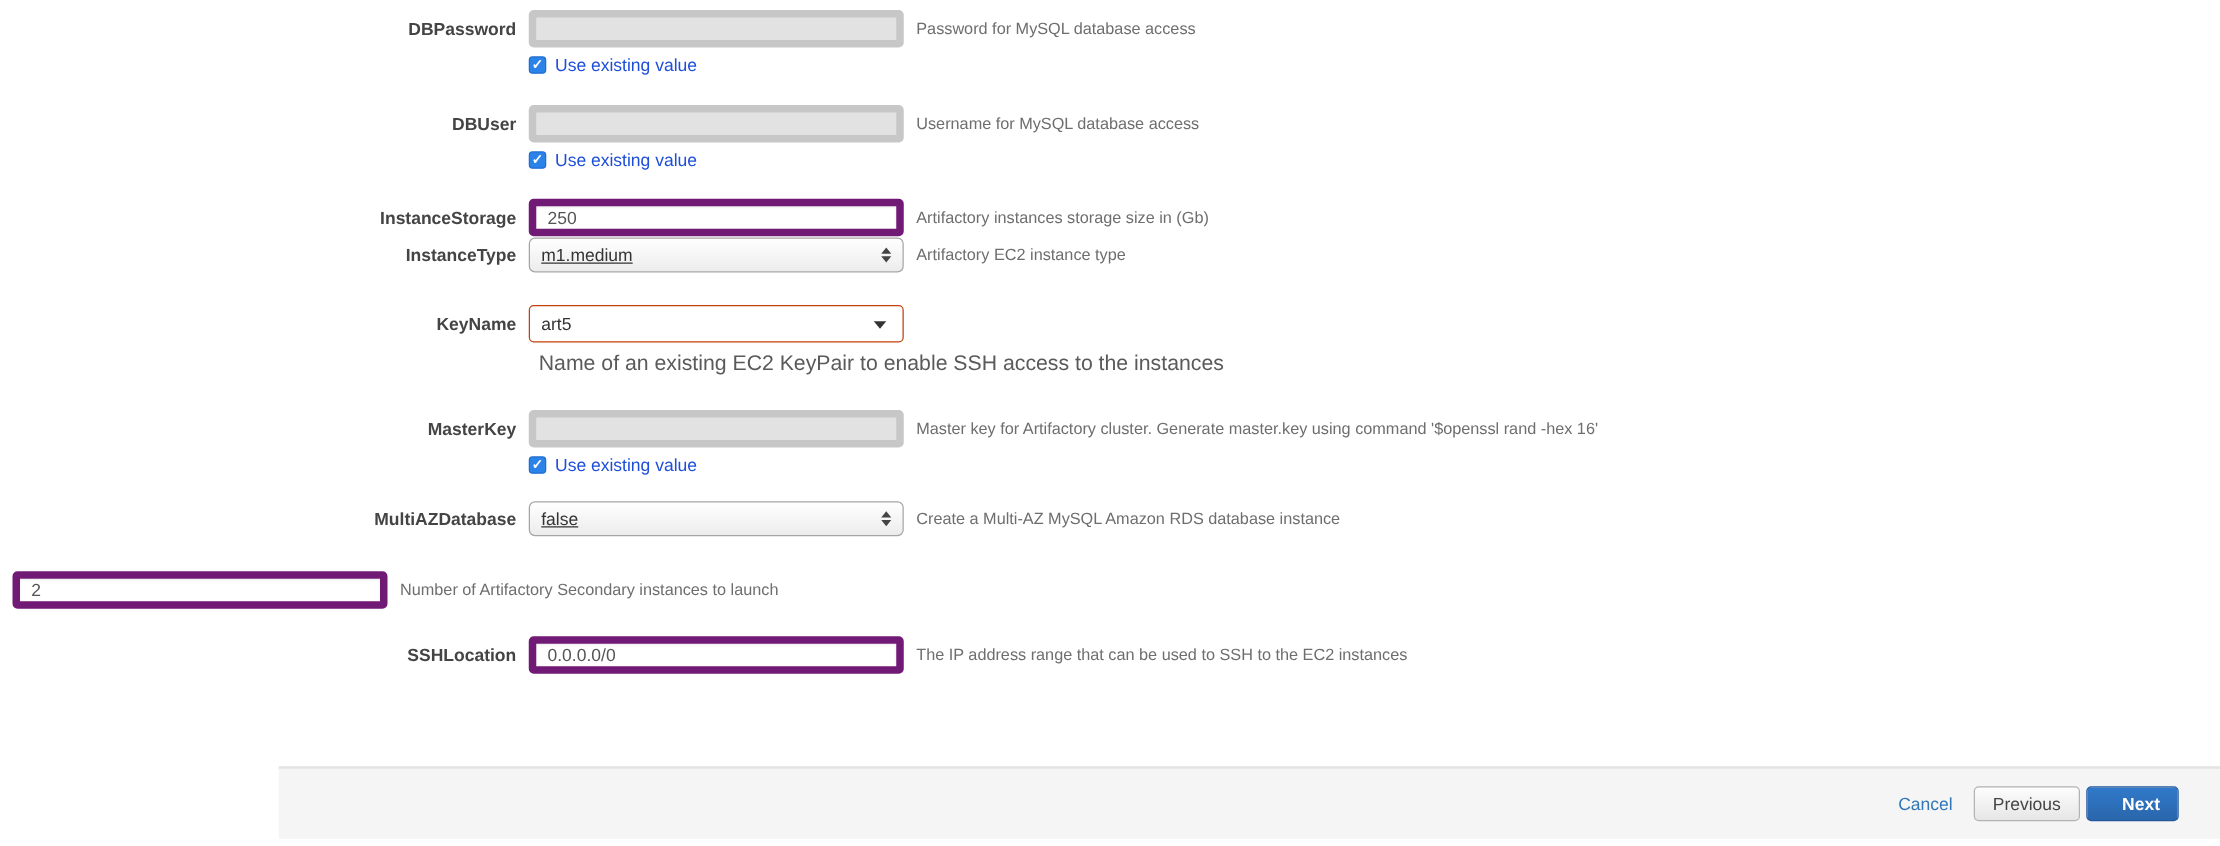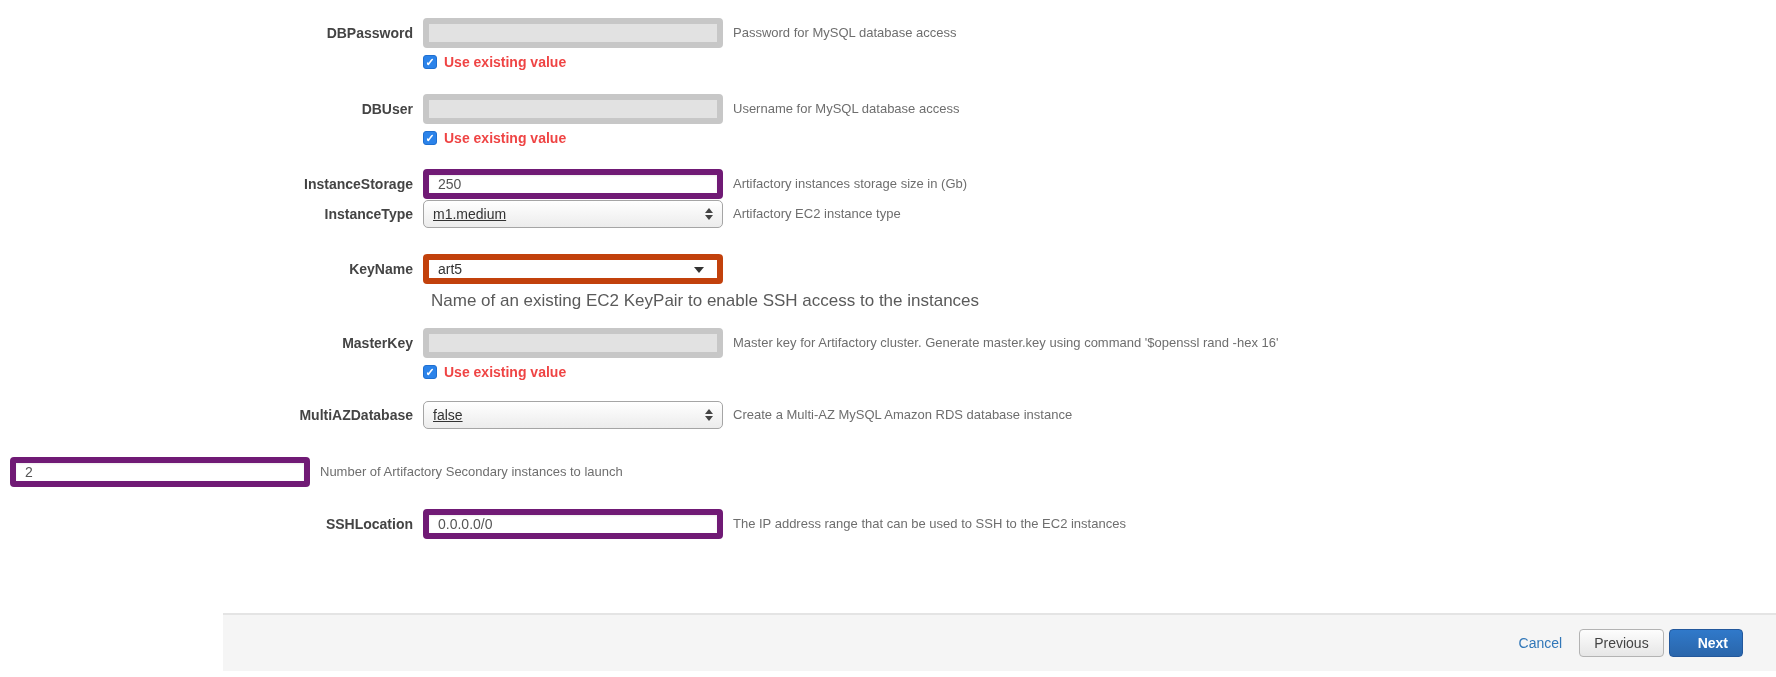--- a/index.html
+++ b/index.html
@@ -8,21 +8,21 @@
     background: #ffffff;
     font-family: "Liberation Sans", sans-serif;
   }
   .page {
     position: relative;
     width: 1776px;
     height: 677px;
     overflow: hidden;
     background: #ffffff;
   }
-  .form { padding-top: 18px; }
+  .form { padding-top: 8px; }
   .row {
     display: flex;
     align-items: flex-start;
   }
   .row-label {
     width: 413px;
     flex-shrink: 0;
     text-align: right;
     font-size: 14px;
     font-weight: bold;
@@ -74,22 +74,21 @@
   }
   .checkbox .check {
     color: #ffffff;
     font-size: 11px;
     font-weight: bold;
     line-height: 1;
   }
   .cb-label {
     margin-left: 7px;
     font-size: 14px;
-    color: #ef4444;
-    font-weight: bold;
+    color: #1d4ed8;
   }
   .select {
     box-sizing: border-box;
     width: 300px;
     height: 28px;
     margin-top: 1px;
     border: 1px solid #a5a5a5;
     border-radius: 5px;
     background: linear-gradient(#ffffff, #ececec);
     display: flex;
@@ -122,21 +121,21 @@
   .tri-down {
     width: 0; height: 0;
     border-left: 4px solid transparent;
     border-right: 4px solid transparent;
     border-top: 5px solid #444444;
   }
   .combo {
     box-sizing: border-box;
     width: 300px;
     height: 30px;
-    border: 6px solid #c2410c;
+    border: 1px solid #c2410c;
     border-radius: 4px;
     background: #ffffff;
     display: flex;
     align-items: center;
     padding: 0 9px;
     position: relative;
     cursor: default;
   }
   .combo-value {
     font-size: 14px;
@@ -257,21 +256,21 @@
           <span class="select-value">m1.medium</span>
           <span class="stepper">
               <span class="tri-up"></span>
               <span class="tri-down"></span>
             </span>
         </div>
       </div>
       <div class="desc">Artifactory EC2 instance type</div>
     </div>
 
-    <div class="row" style="margin-bottom:17px">
+    <div class="row" style="margin-bottom:27px">
       <div class="row-label">KeyName</div>
       <div class="field-col">
         <div class="combo">
           <span class="combo-value">art5</span>
           <span class="caret"></span>
         </div>
         <div class="help-text">Name of an existing EC2 KeyPair to enable SSH access to the instances</div>
       </div>
     </div>
 

